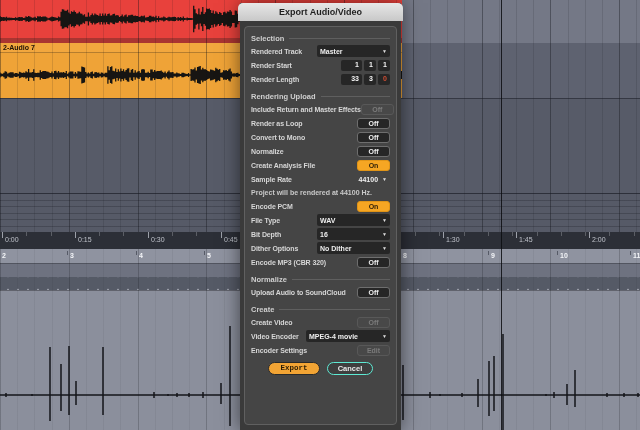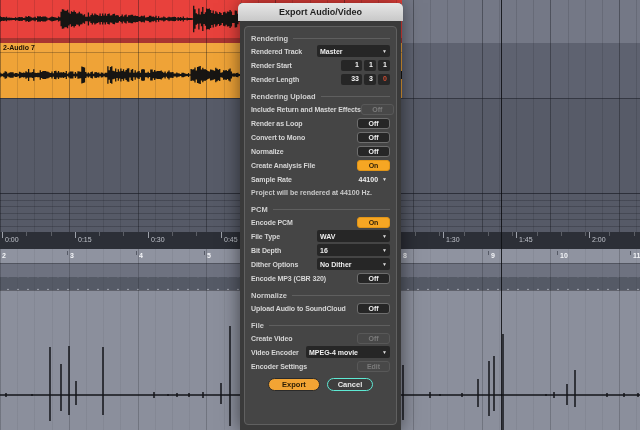--- a/index.html
+++ b/index.html
@@ -66,21 +66,21 @@
   .dd.plain{background:transparent;}
   .dd .arr{font-size:5px;margin-left:4px;color:#ddd;}
   .vals{display:flex;gap:2px;flex:none;}
   .vbox{height:11px;box-sizing:border-box;background:#262626;border-radius:2px;color:#f2f2f2;
     font-size:7px;font-weight:bold;text-align:right;padding:1.5px 3px 0 3px;}
   .vbox.accent{color:#d14e33;}
   .note{font-size:7px;font-weight:bold;color:#c9c9c9;height:13px;line-height:13px;white-space:nowrap;}
   #footer{display:flex;justify-content:center;gap:7px;margin-top:5px;}
   .pill{height:13px;line-height:11px;box-sizing:border-box;border-radius:7px;
     font-size:7.5px;font-weight:bold;text-align:center;}
-  #btn-export{width:52px;background:#f2a434;border:1px solid #2a2a2a;color:#2b1d05;}
+  #btn-export{width:52px;background:#f2a434;border:1px solid #2a2a2a;color:#2b1d05;font-family:Liberation Mono, monospace;}
   #btn-cancel{width:46px;background:#3e3e3e;border:1px solid #5eead4;color:#e9e9e9;}
 </style>
 </head>
 <body>
 
 <div id="stage">
 
   <div class="band" id="track1"></div>
   <div class="band" id="track2"></div>
   <div class="band" id="midband"></div>
@@ -154,21 +154,21 @@
   <div class="hdiv" style="top:263px;background:rgba(0,0,0,.25)"></div>
   <div class="hdiv" style="top:290px;background:rgba(0,0,0,.3)"></div>
 
   <div id="playhead"></div>
 
   <div id="dialog">
     <div id="dialog-title">Export Audio/Video</div>
     <div id="panel">
       <div id="rows">
           <div class="sec first">
-            <span class="t">Rendering</span>
+            <span class="t">Selection</span>
             <span class="ln"></span>
           </div>
           <div class="row">
             <span class="lbl">Rendered Track</span>
             <div class="dd" style="width: 73px;">
               <span class="v">Master</span>
               <span class="arr">▼</span>
             </div>
           </div>
           <div class="row">
@@ -212,24 +212,20 @@
             <div class="btn on">On</div>
           </div>
           <div class="row">
             <span class="lbl">Sample Rate</span>
             <div class="dd plain">
               <span class="v">44100</span>
               <span class="arr">▼</span>
             </div>
           </div>
           <div class="note">Project will be rendered at 44100 Hz.</div>
-          <div class="sec">
-            <span class="t">PCM</span>
-            <span class="ln"></span>
-          </div>
           <div class="row">
             <span class="lbl">Encode PCM</span>
             <div class="btn on">On</div>
           </div>
           <div class="row">
             <span class="lbl">File Type</span>
             <div class="dd" style="width: 73px;">
               <span class="v">WAV</span>
               <span class="arr">▼</span>
             </div>
@@ -254,21 +250,21 @@
           </div>
           <div class="sec">
             <span class="t">Normalize</span>
             <span class="ln"></span>
           </div>
           <div class="row">
             <span class="lbl">Upload Audio to SoundCloud</span>
             <div class="btn">Off</div>
           </div>
           <div class="sec">
-            <span class="t">File</span>
+            <span class="t">Create</span>
             <span class="ln"></span>
           </div>
           <div class="row">
             <span class="lbl">Create Video</span>
             <div class="btn disabled">Off</div>
           </div>
           <div class="row">
             <span class="lbl">Video Encoder</span>
             <div class="dd" style="width: 84px;">
               <span class="v">MPEG-4 movie</span>

